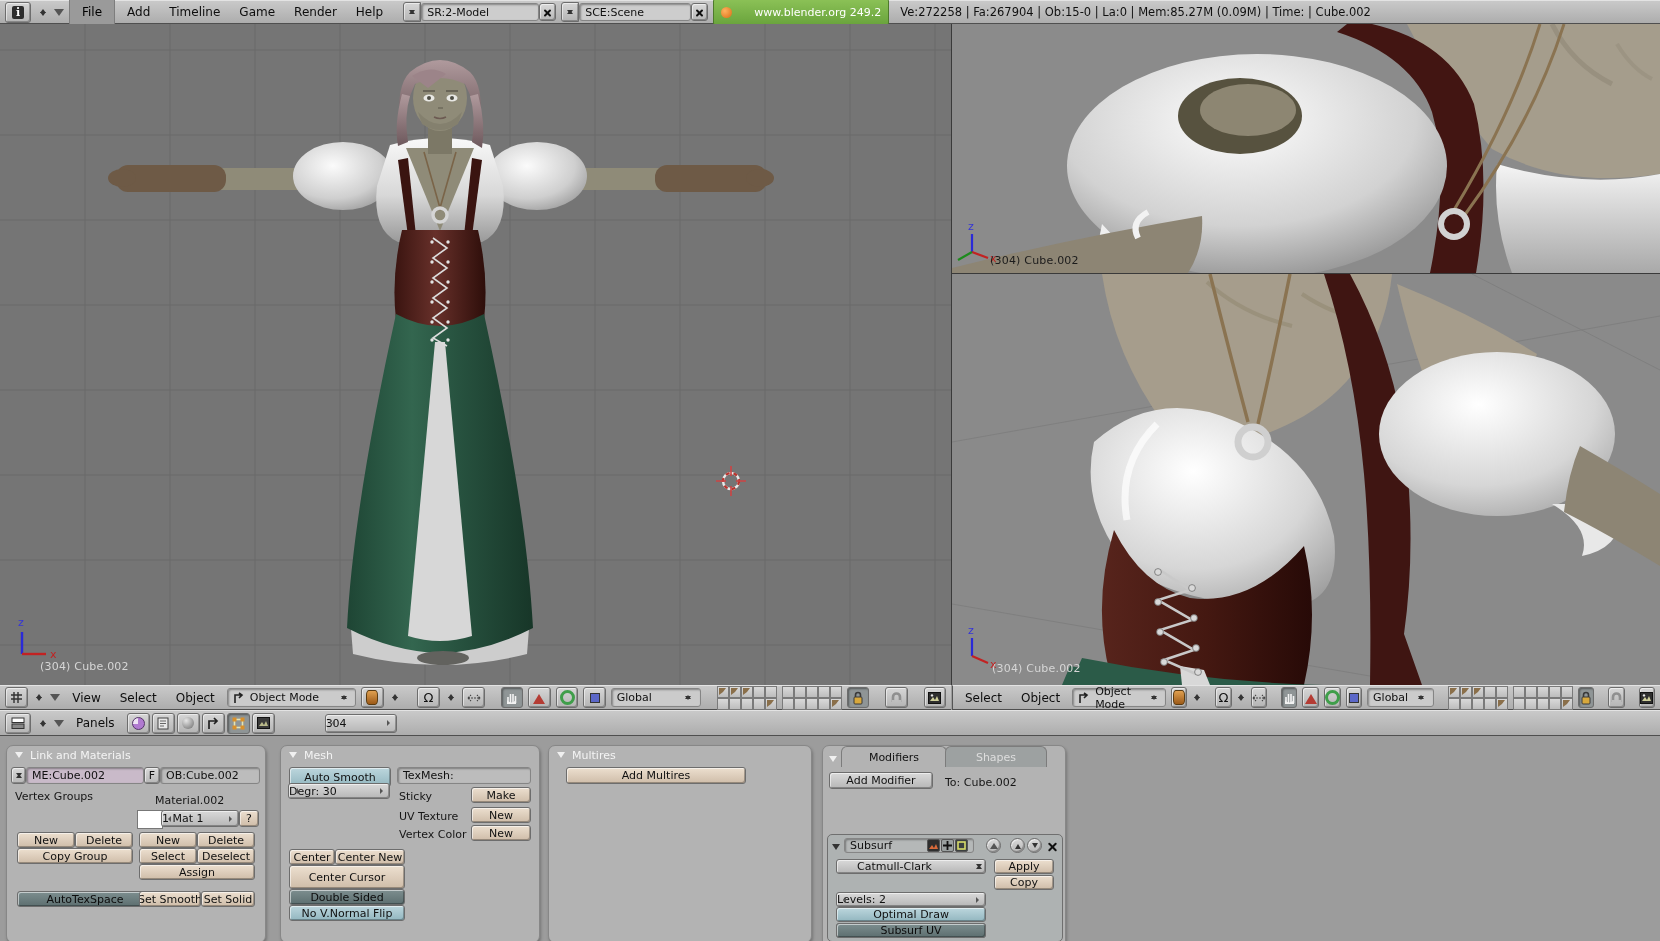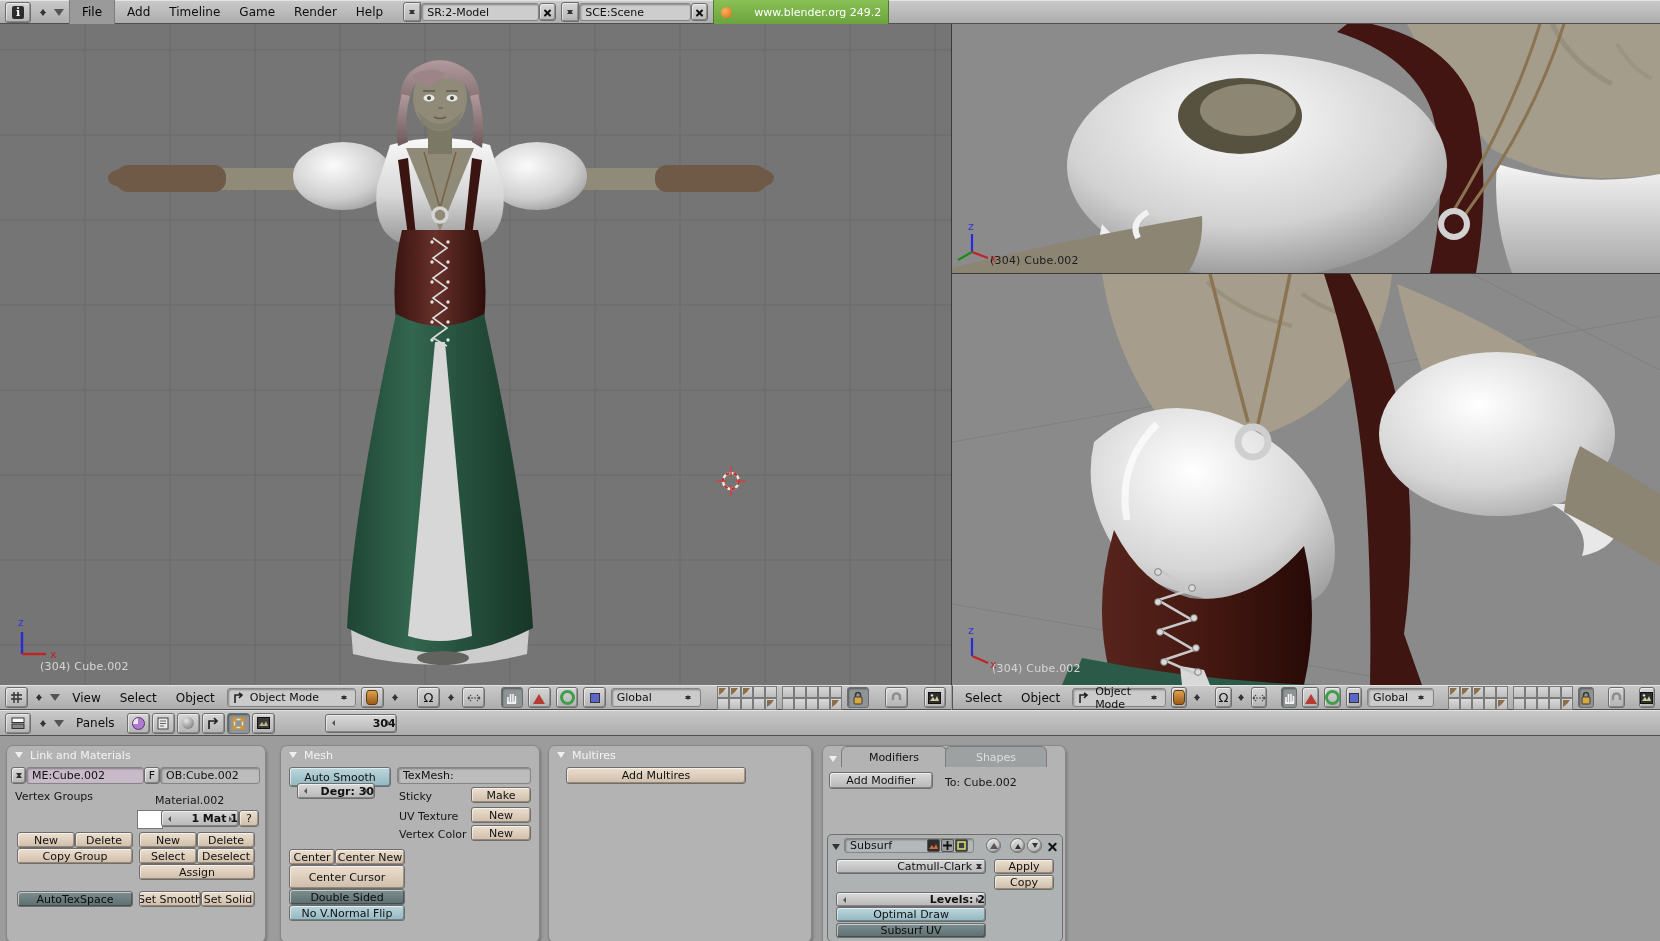--- a/index.html
+++ b/index.html
@@ -17,21 +17,21 @@
        box-shadow:inset 1px 1px 0 rgba(255,255,255,.55),inset -1px -1px 0 rgba(0,0,0,.28);
        font-size:11px;color:#111;box-sizing:border-box;white-space:nowrap;overflow:hidden;}
   .beige{background:linear-gradient(#ecdfcf,#cfbda9);}
   .grey {background:linear-gradient(#d9d9d9,#b7b7b7);}
   .blue {background:linear-gradient(#bcd6dd,#93b7c0);}
   .dark {background:linear-gradient(#7d8e8f,#5d6f70);color:#0c0c0c;}
   .inset{background:#bcbcbc;border:1px solid #858585;border-radius:3px;
          box-shadow:inset 1px 1px 2px rgba(0,0,0,.35);display:flex;align-items:center;
          padding:0 5px;box-sizing:border-box;font-size:11px;}
   .lav{background:#c9bac9;}
-  .stepper{position:relative;justify-content:flex-end;font-weight:bold;}
+  .stepper{position:relative;justify-content:flex-start;}
   .stepper:before,.stepper:after{content:"";position:absolute;top:50%;margin-top:-3px;border:3px solid transparent;}
   .stepper:before{left:3px;border-right-color:#555;}
   .stepper:after{right:3px;border-left-color:#555;}
   .tri-down{width:0;height:0;border:5px solid transparent;border-top:7px solid #e9e9e9;margin-top:5px;}
   .tri-down.dk{border-top-color:#404040;}
   .updown{position:relative;width:13px;height:17px;}
   .updown:before,.updown:after{content:"";position:absolute;left:50%;margin-left:-3px;border:3px solid transparent;}
   .updown:before{top:2px;border-bottom:4px solid #333;}
   .updown:after{bottom:2px;border-top:4px solid #333;}
   .xbtn{position:relative;width:17px;height:17px;}
@@ -100,20 +100,21 @@
         </div>
       <div class="inset" style="width:112px;height:18px;background:#cdcdcd">
         <span>SCE:Scene</span>
         </div>
       <div class="btn grey xbtn" style="height:18px"></div>
     </div>
     <div style="display:flex;align-items:center;gap:22px;background:linear-gradient(#8cc257,#69a33c);border:1px solid #4e7a2c;border-radius:3px;height:18px;padding:4px 7px;color:#fff;">
       <span style="width:11px;height:11px;border-radius:50%;background:radial-gradient(circle at 35% 35%,#ffb25e,#d96c14);display:inline-block"></span>
       <span>www.blender.org 249.2</span>
     </div>
+    <span style="margin-left:6px;font-size:11.5px">Ve:272258 | Fa:267904 | Ob:15-0 | La:0 | Mem:85.27M (0.09M) | Time: | Cube.002</span>
   </div>
 
   <div class="abs" id="viewports">
 
     <div class="vp" style="left:0;top:0;width:951px;height:661px;background:#757575">
       <svg width="951" height="661">
         <defs>
           <linearGradient id="satin" x1="0" y1="0" x2="0" y2="1">
             <stop offset="0" stop-color="#f8f8f8"></stop>
               <stop offset=".55" stop-color="#d8d8d8"></stop>
@@ -623,40 +624,40 @@
         </div>
       <div class="btn beige abs" style="left:132px;top:102px;width:58px;height:16px">
           <span>Select</span>
         </div>
       <div class="btn beige abs" style="left:190px;top:102px;width:58px;height:16px">
           <span>Deselect</span>
         </div>
       <div class="btn beige abs" style="left:132px;top:118px;width:116px;height:16px">
           <span>Assign</span>
         </div>
-      <div class="btn dark abs" style="left:10px;top:145px;width:116px;height:16px">
+      <div class="btn dark abs" style="left:10px;top:145px;width:136px;height:16px">
           <span>AutoTexSpace</span>
         </div>
       <div class="btn beige abs" style="left:132px;top:145px;width:62px;height:16px">
           <span>Set Smooth</span>
         </div>
       <div class="btn beige abs" style="left:194px;top:145px;width:54px;height:16px">
           <span>Set Solid</span>
         </div>
     </div>
 
     <div class="panel" style="left:280px;top:9px;width:258px;height:196px">
       <div class="panel-head">
         <div class="ptri"></div>
         <span>Mesh</span>
       </div>
       <div class="btn blue abs" style="left:8px;top:21px;width:102px;height:20px">
           <span>Auto Smooth</span>
         </div>
-      <div class="btn grey stepper abs" style="left:16px;top:37px;width:78px;height:16px">
+      <div class="btn grey stepper abs" style="left:7px;top:37px;width:102px;height:16px">
           <span>Degr: 30</span>
         </div>
       <div class="inset abs" style="left:116px;top:21px;width:134px;height:17px">
           <span>TexMesh:</span>
         </div>
       <span class="lbl" style="left:118px;top:44px">Sticky</span>
       <div class="btn beige abs" style="left:190px;top:41px;width:60px;height:16px">
           <span>Make</span>
         </div>
       <span class="lbl" style="left:118px;top:64px">UV Texture</span>
@@ -728,21 +729,21 @@
           <span style="width:0;height:0;border:4px solid transparent;border-bottom:6px solid #555;margin-top:-3px"></span>
           </div>
         <div class="btn grey roundbtn abs" style="left:182px;top:3px">
             <div class="chev up"></div>
           </div>
         <div class="btn grey roundbtn abs" style="left:199px;top:3px">
             <div class="chev dn"></div>
           </div>
         <div class="xbtn abs" style="left:216px;top:2px"></div>
         <div class="btn grey abs" style="left:8px;top:24px;width:150px;height:15px">
-          <span style="flex:1;text-align:right;padding-left:4px">Catmull-Clark</span>
+          <span style="flex:1;text-align:left;padding-left:20px">Catmull-Clark</span>
           <div class="updown" style="height:13px"></div>
           </div>
         <div class="btn grey stepper abs" style="left:8px;top:40px;width:150px;height:15px">
             <span>Levels: 2</span>
           </div>
         <div class="btn grey stepper abs" style="left:8px;top:56px;width:150px;height:15px">
             <span>Render Levels: 2</span>
           </div>
         <div class="btn blue abs" style="left:8px;top:72px;width:150px;height:15px">
             <span>Optimal Draw</span>

